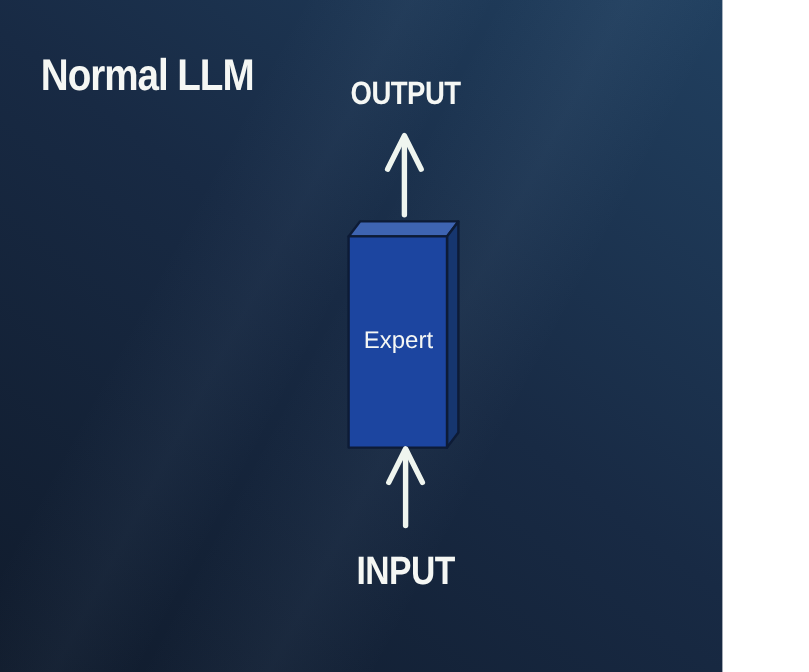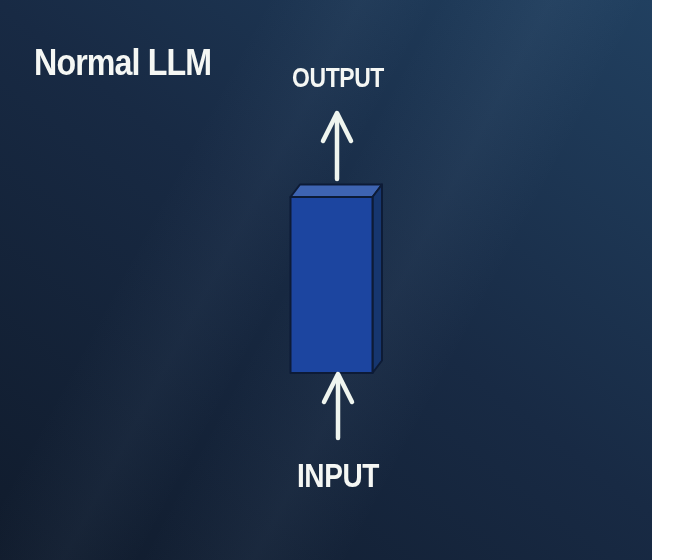--- a/index.html
+++ b/index.html
@@ -16,21 +16,21 @@
     --background-top-right: #214060;
     --box-front: #1c45a0;
     --box-top: #3e64b2;
     --box-side: #16366f;
     --box-outline: #0d1b36;
     --arrow: #eff5ef;
     --text: #f5f7f4;
   }
   .slide {
     position: relative;
-    width: 652px;
+    width: 602px;
     height: 560px;
     background: linear-gradient(38deg,
       var(--background-bottom-left) 0%,
       var(--background-mid) 52%,
       var(--background-top-right) 100%);
   }
   
   .slide::before {
     content: "";
     position: absolute;
@@ -125,16 +125,17 @@
       <polygon class="box-face" fill="var(--box-side)" points="372.5,197 382,184.5 382,360.5 372.5,373"></polygon>
       <rect class="box-face" fill="var(--box-front)" x="290.5" y="197" width="82" height="176"></rect>
     </g>
 
     <g>
       <path class="arrow-line" d="M338 438 L338 378"></path>
       <path class="arrow-line" d="M324 402 L338 374 L352 402"></path>
     </g>
   </svg>
 
+  <div class="expert-label">Expert</div>
 
   <div class="io-label input-label">INPUT</div>
 
 </div>
 
 </body></html>

